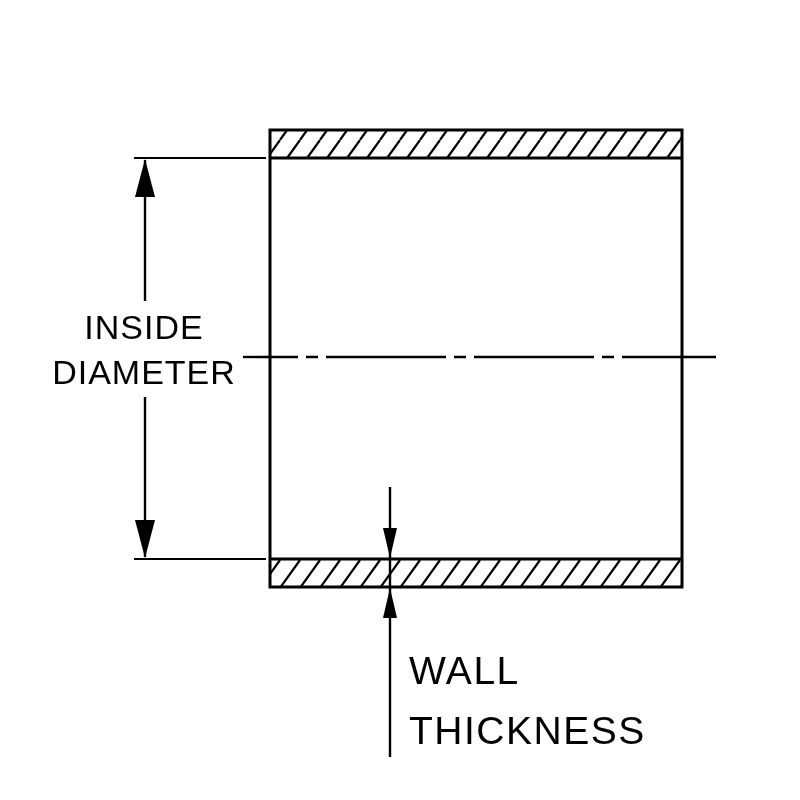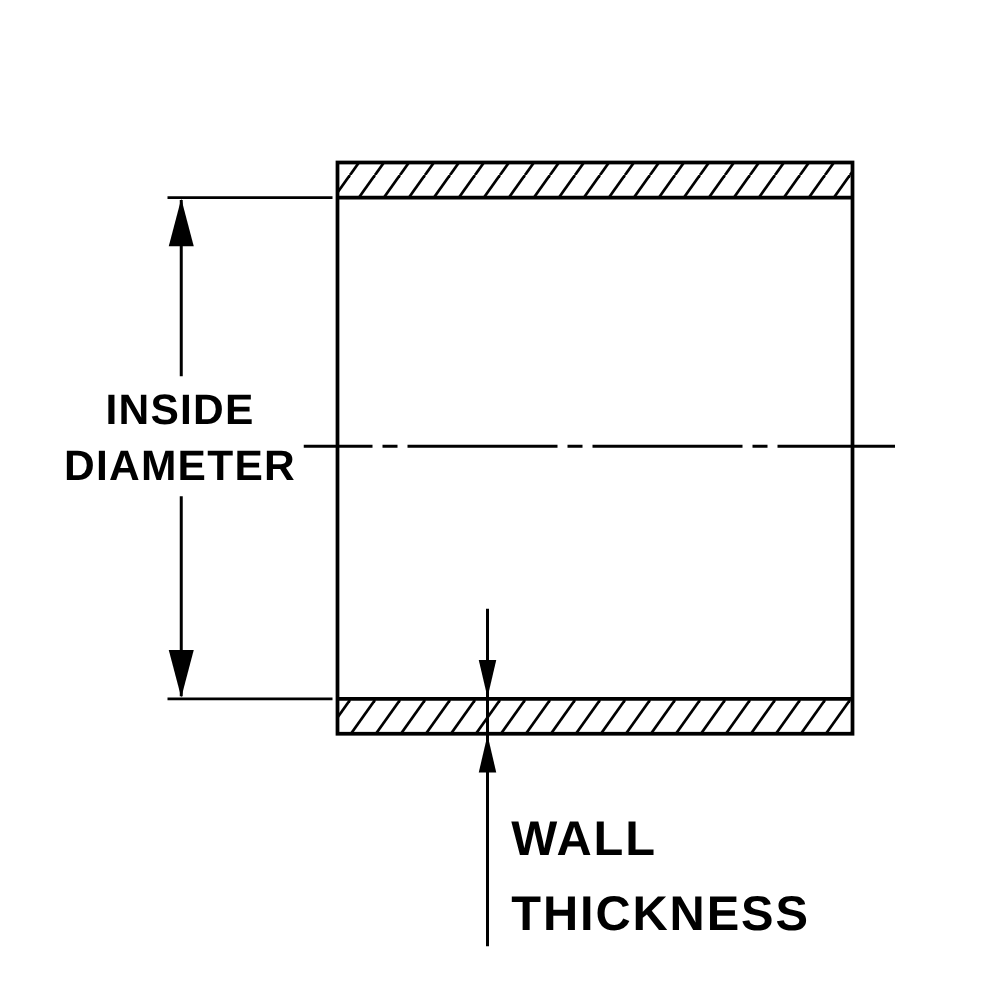--- a/index.html
+++ b/index.html
@@ -9,21 +9,20 @@
       height: 800px;
       background: #ffffff;
       font-family: "Liberation Sans", sans-serif;
     }
     .stage {
       position: relative;
       width: 800px;
       height: 800px;
       background: #ffffff;
       overflow: hidden;
-      font-weight: bold;
     }
     svg { display: block; }
     text {
       font-family: "Liberation Sans", sans-serif;
       fill: #000000;
     }
     .dim-label {
       font-size: 34px;
       letter-spacing: 1px;
     }

